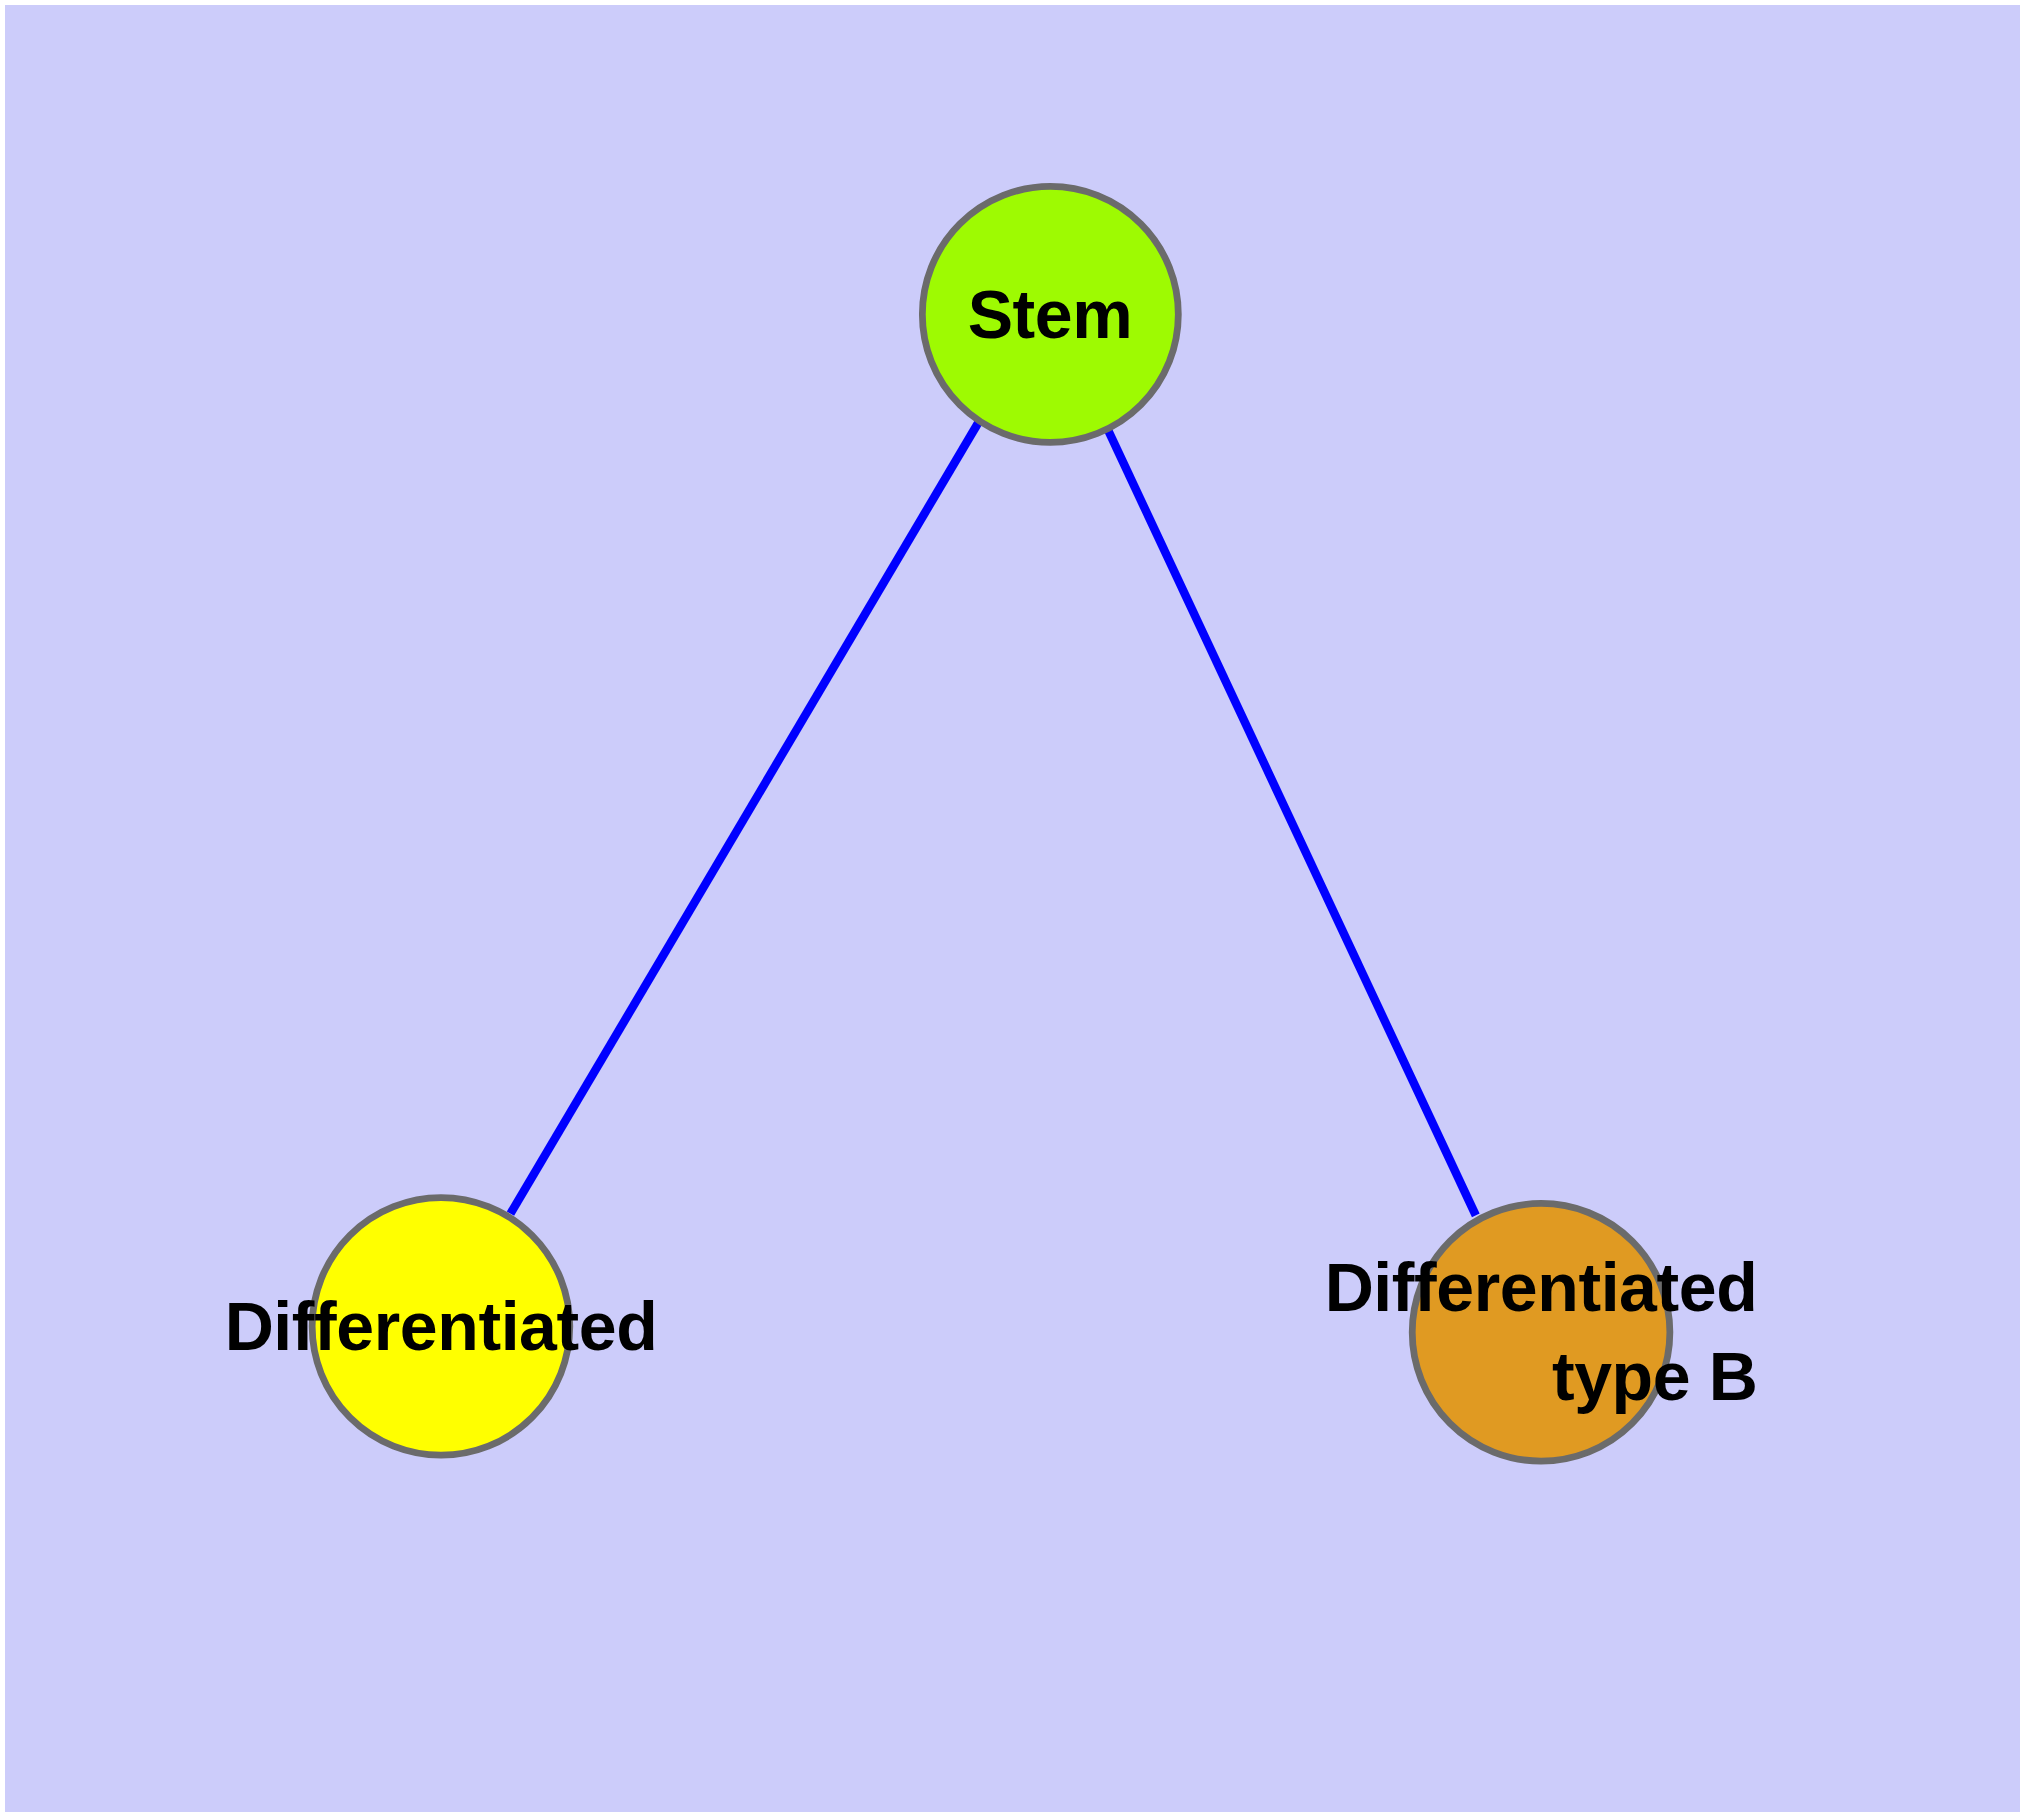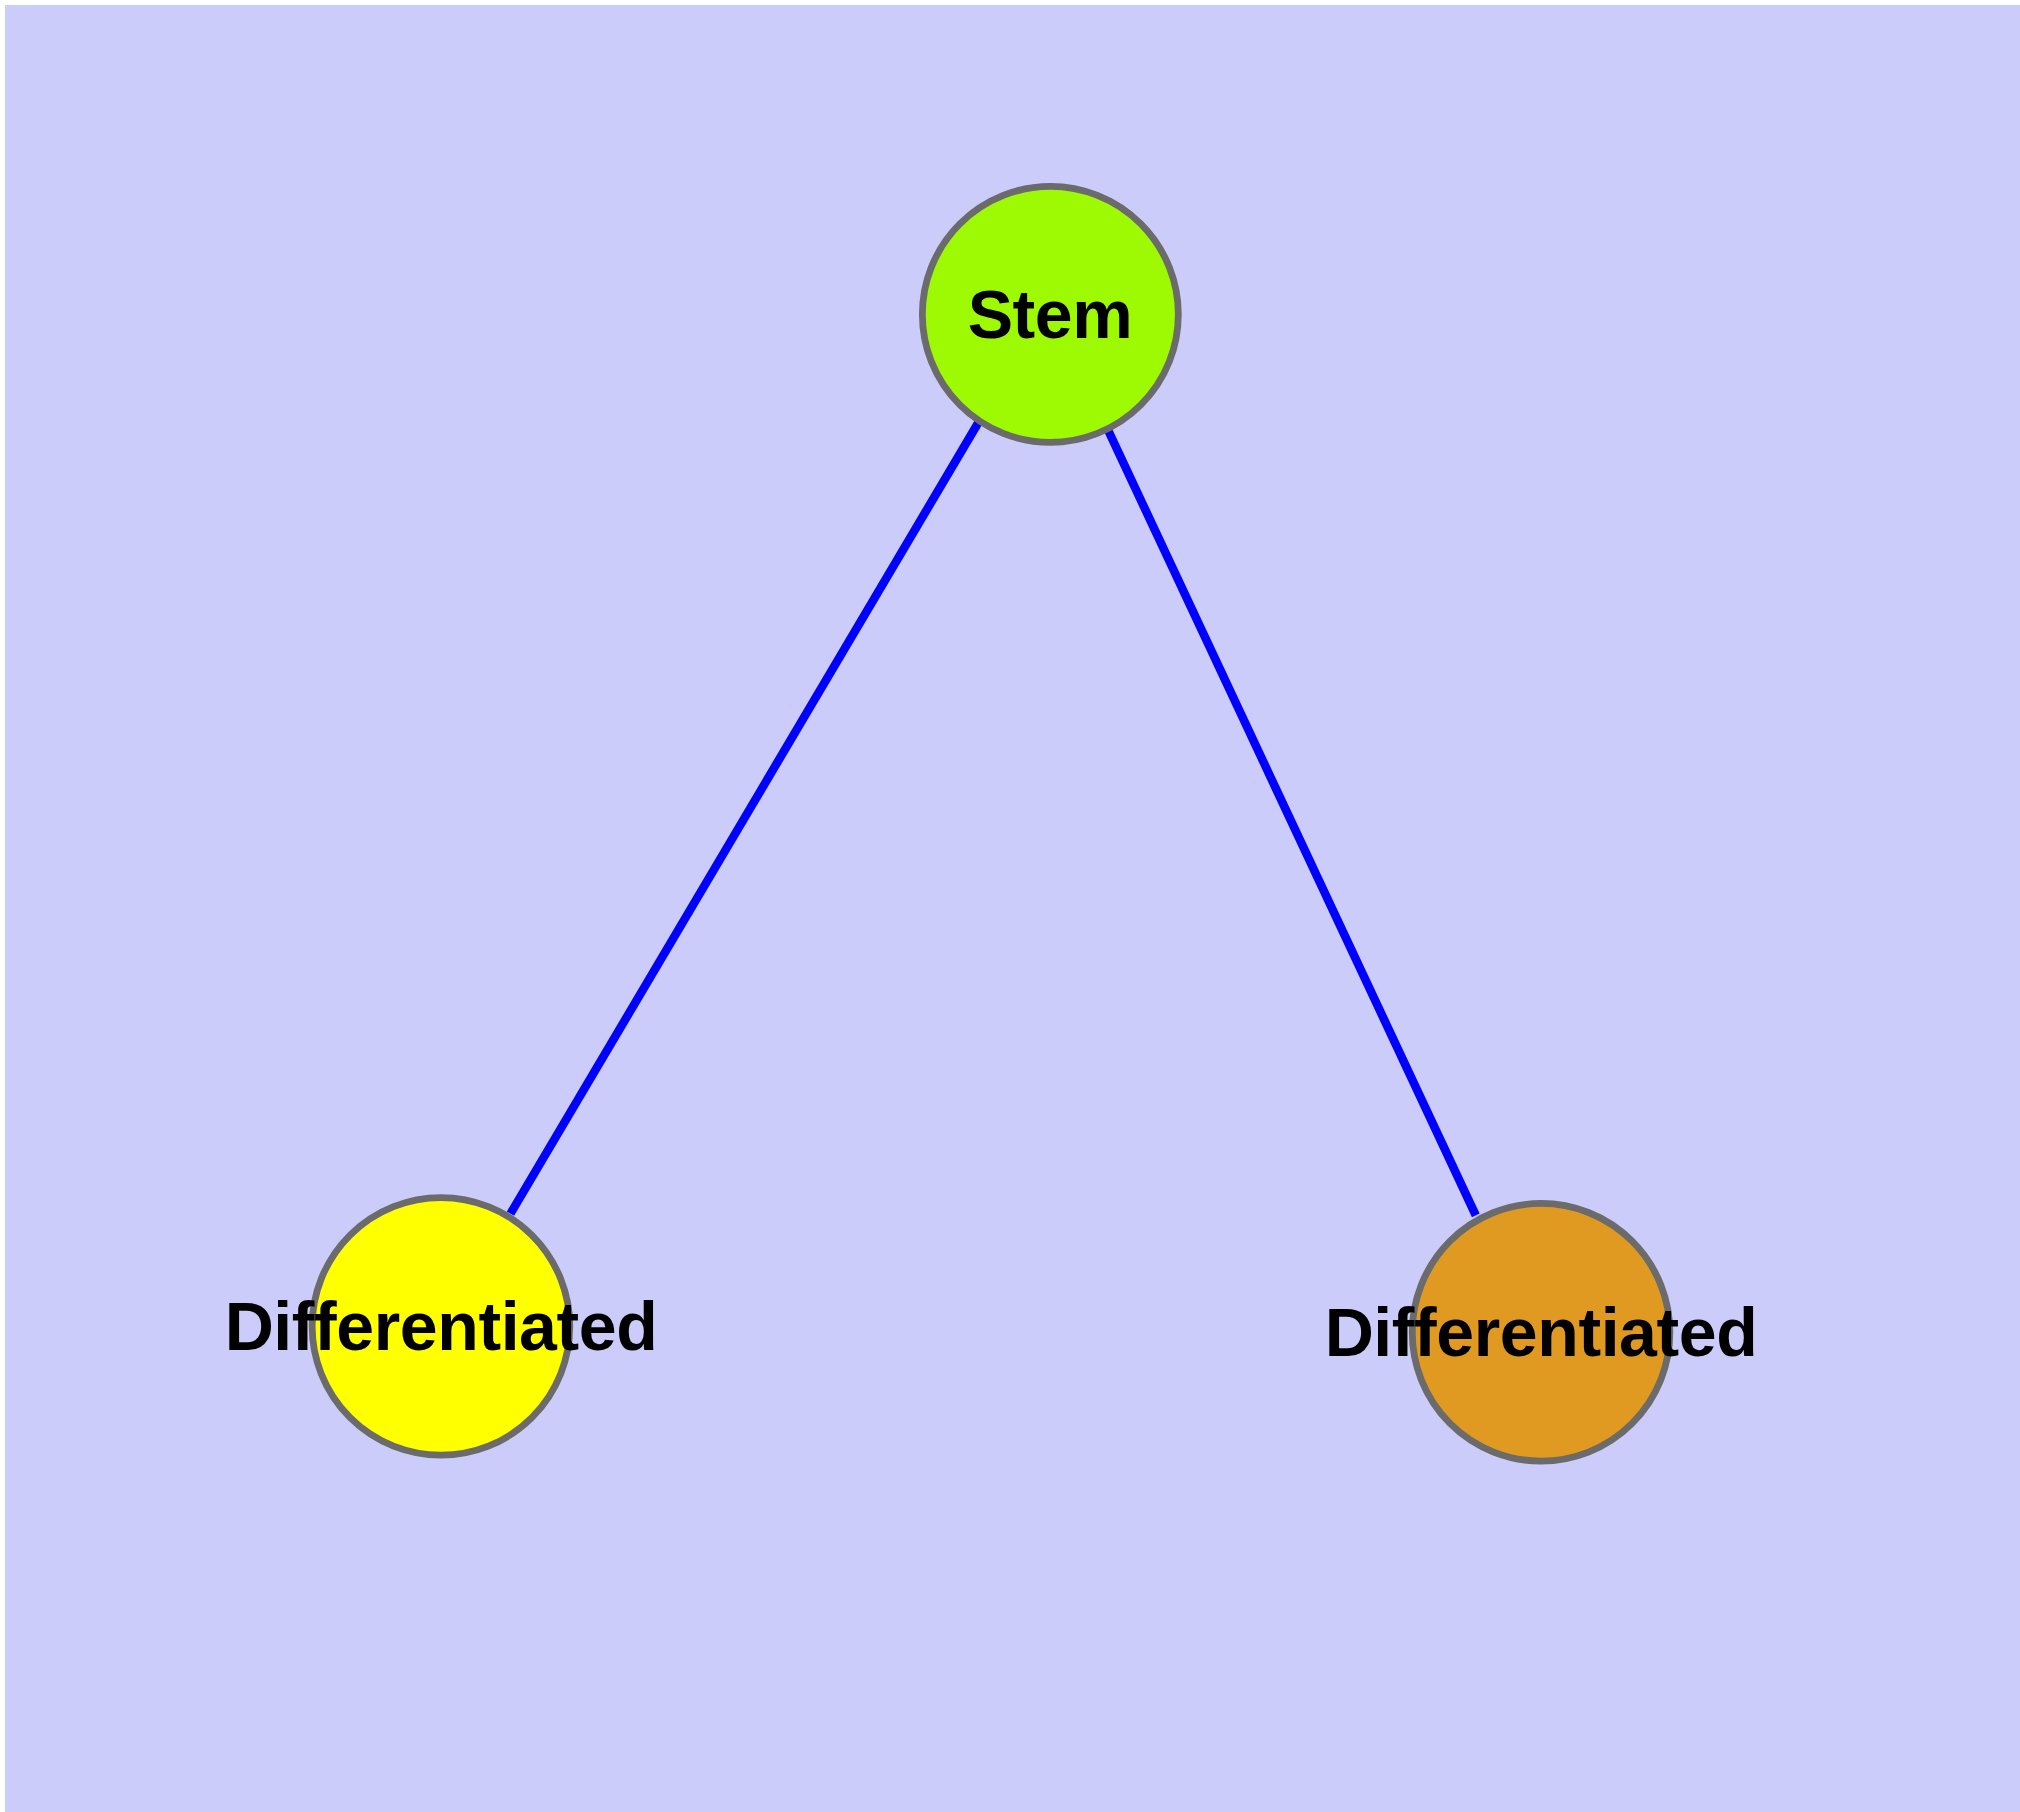--- a/index.html
+++ b/index.html
@@ -68,17 +68,17 @@
     <g id="nodes-group">
         <circle class="node-circle" cx="1239" cy="371" r="151" fill="#9efa02" stroke="#6b6b6b" stroke-width="8"></circle>
         <circle class="node-circle" cx="520" cy="1565" r="152" fill="#ffff00" stroke="#6b6b6b" stroke-width="8"></circle>
         <circle class="node-circle" cx="1818" cy="1572" r="152" fill="#e09a22" stroke="#6b6b6b" stroke-width="8"></circle>
       </g>
   </svg>
 
   <div id="labels-layer">
       <div class="node-label" style="left: 1050px; top: 314px; color: rgb(0, 0, 0); font-size: 68px;"><div>Stem</div></div>
       <div class="node-label" style="left: 441px; top: 1326px; color: rgb(0, 0, 0); font-size: 68px;"><div>Differentiated</div></div>
-      <div class="node-label" style="left: 1541px; top: 1332px; color: rgb(0, 0, 0); font-size: 68px;"><div>Differentiated</div></div>
+      <div class="node-label" style="left: 1541px; top: 1332px; color: rgb(0, 0, 0); font-size: 68px;"><div>Differentiated</div><div>type B</div></div>
     </div>
 
 </div>
 
 
 </body></html>

